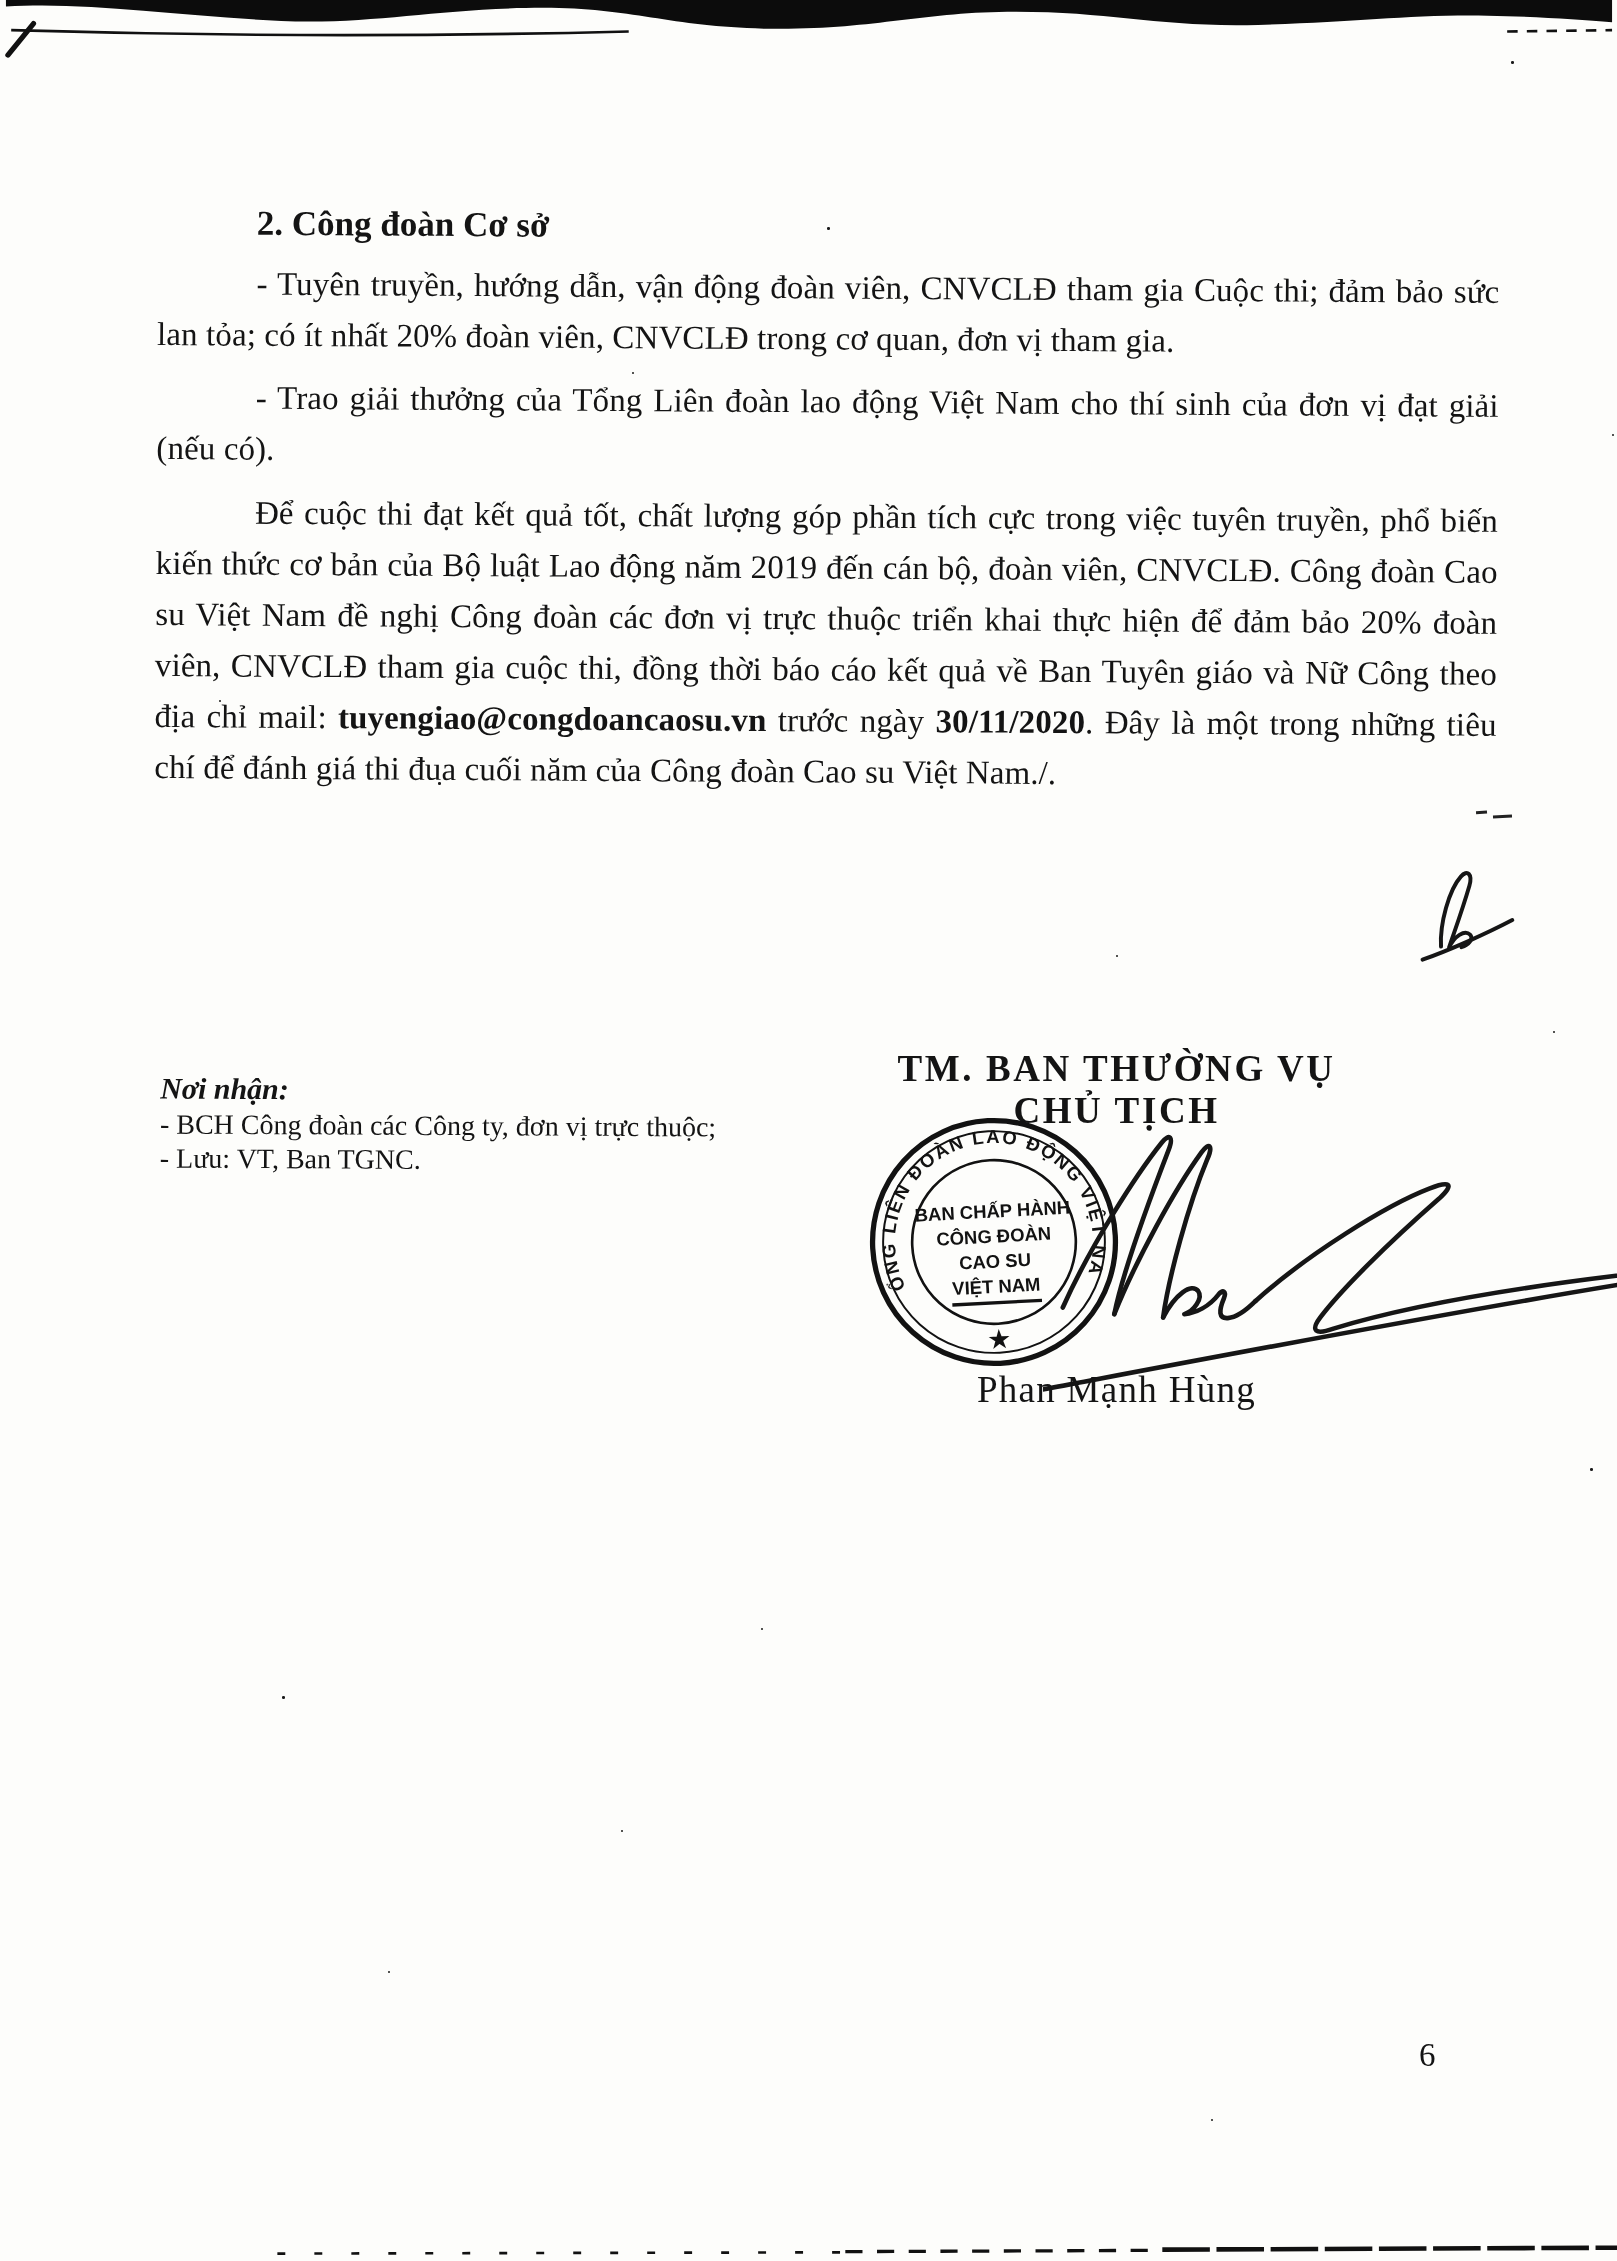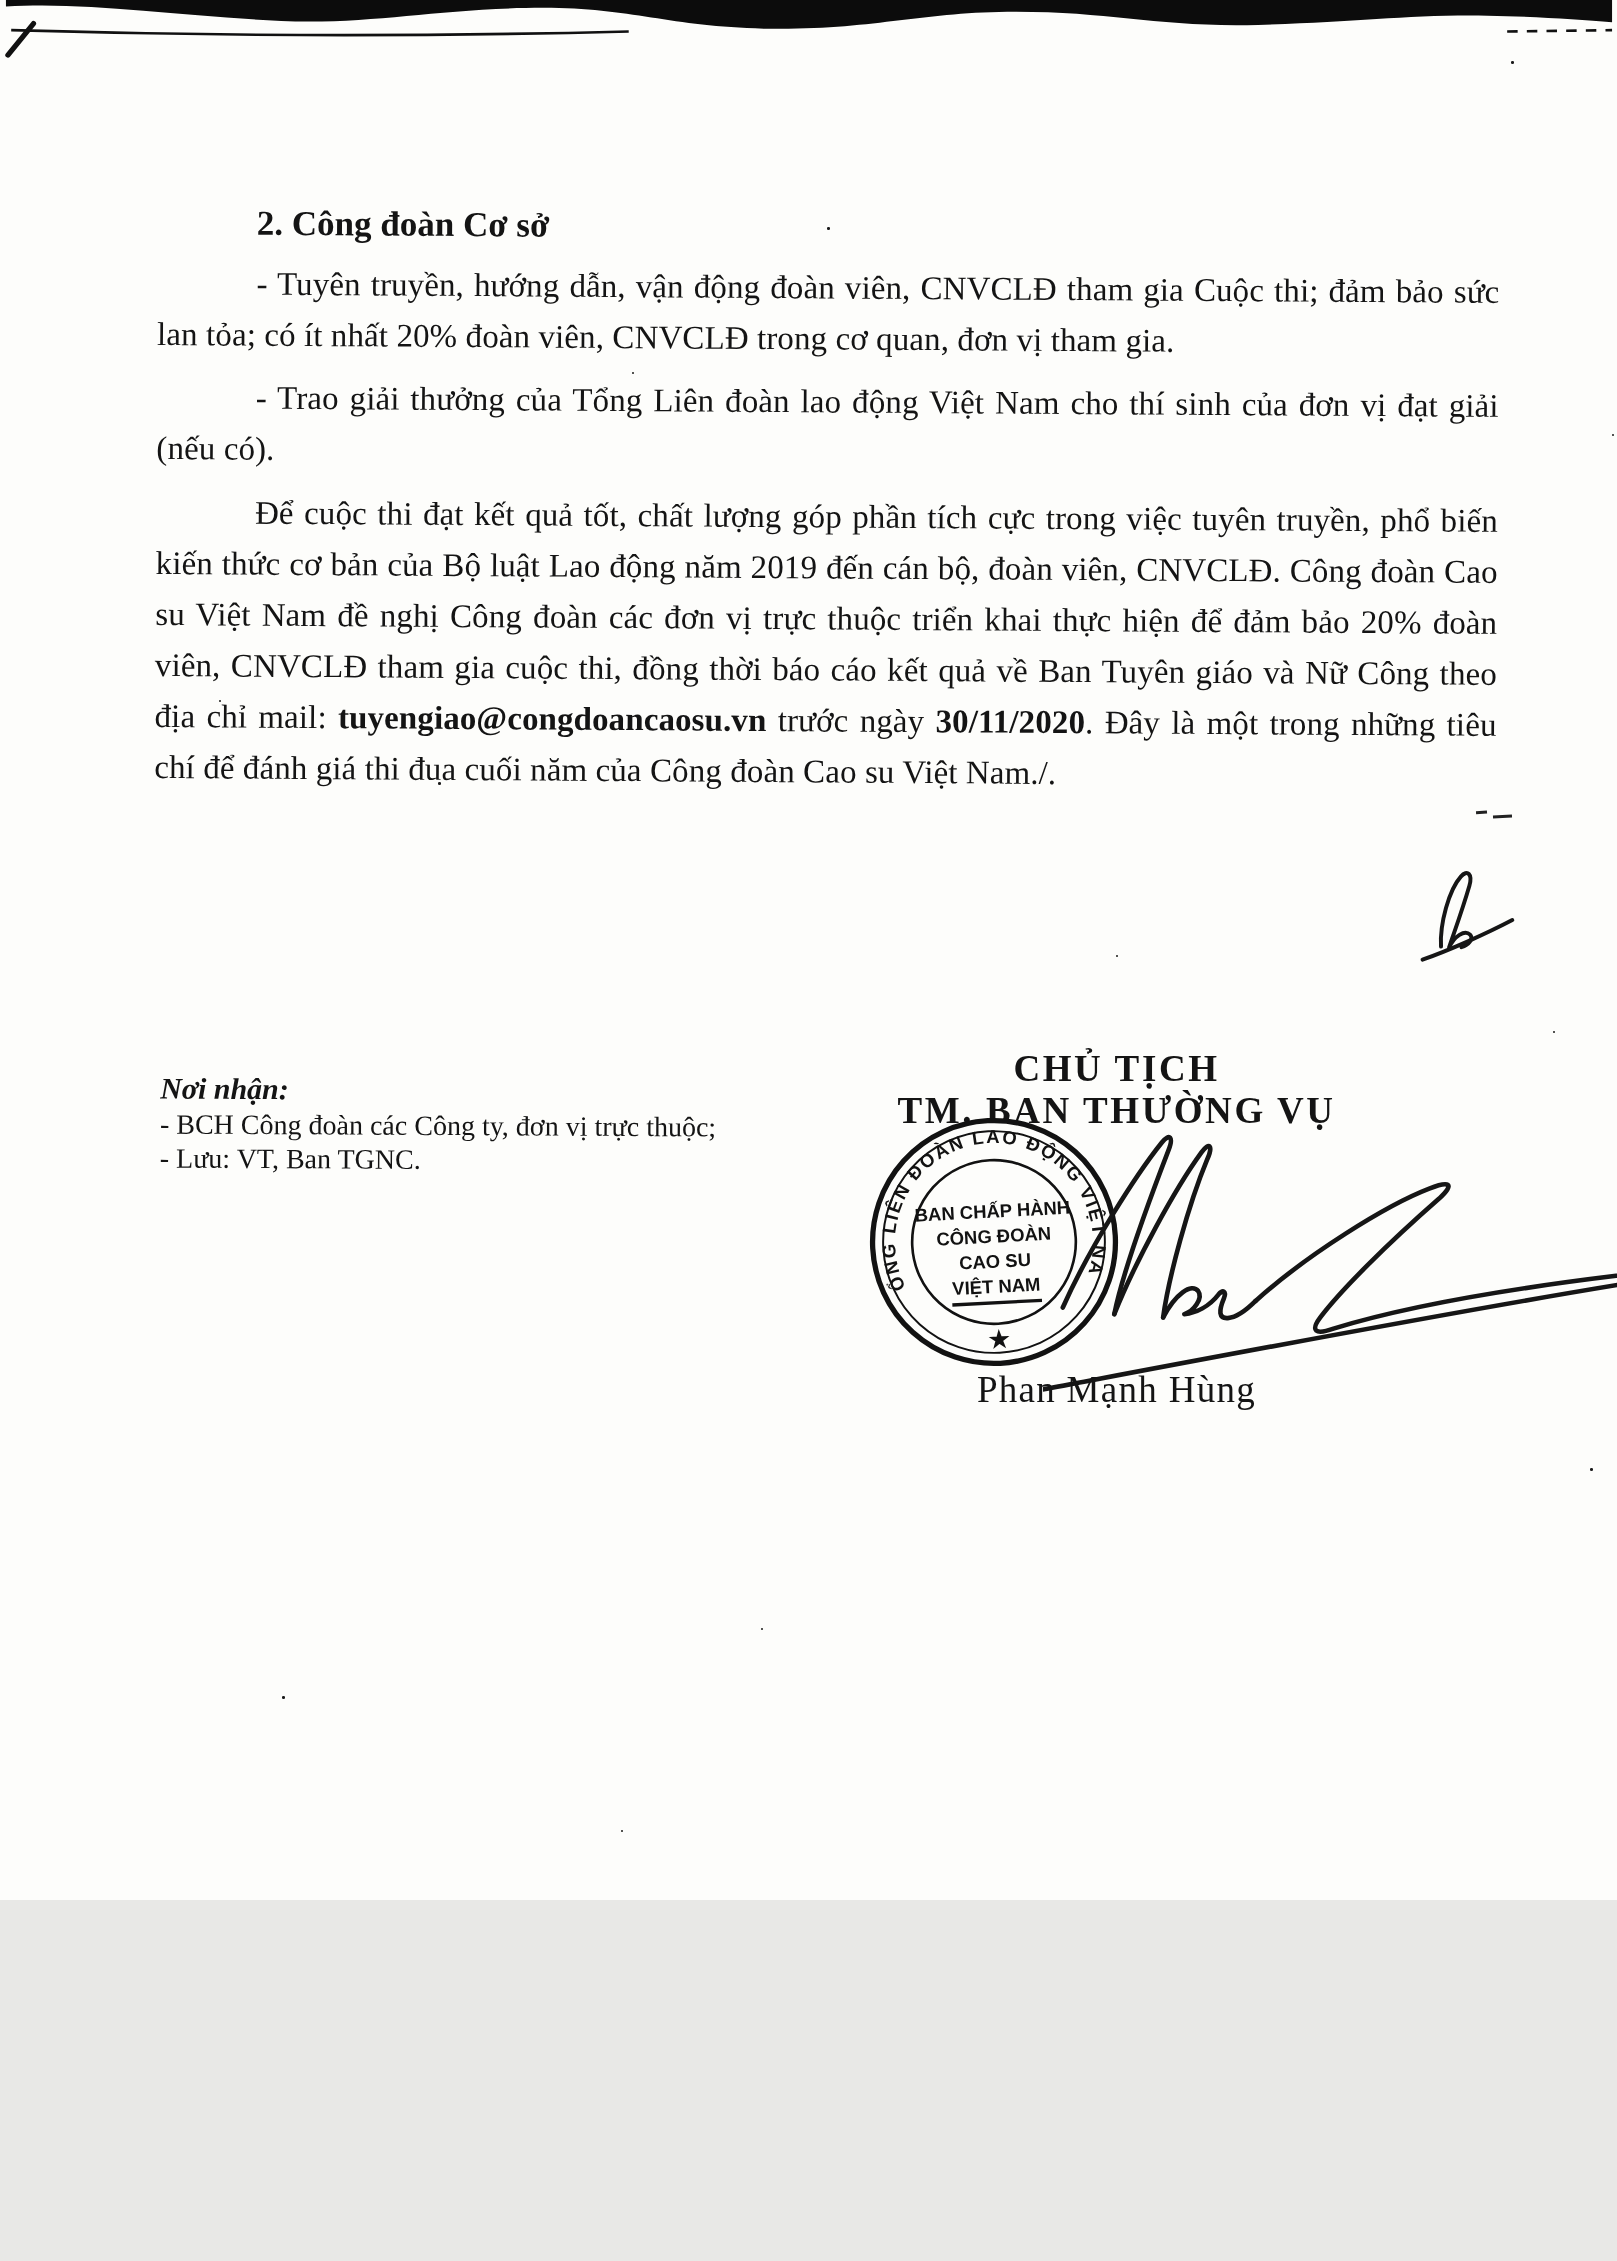--- a/index.html
+++ b/index.html
@@ -1,17 +1,17 @@
 <!DOCTYPE html>
 <html style="font-size:10.6px"><head>
 <meta charset="utf-8">
 <style>
   html,body{margin:0;padding:0;background:#e8e8e6;}
   .page{
-    position:relative; width:1618px; height:1900px;
+    position:relative; width:1618px; height:2261px;
     background:#fdfdfb; overflow:hidden;
     font-family:"Liberation Serif", serif; color:#141414;
   }
   
   .top-artifact{position:absolute;left:0;top:0;}
   .bottom-artifact{position:absolute;left:0;top:2239px;}
   .speck{position:absolute;background:#1a1a1a;border-radius:50%;}
   .mark-dash{position:absolute;background:#222;}
   
   .doc-body{
@@ -69,22 +69,22 @@
     </g>
   </svg>
 
   <div class="footer-left">
     <div class="recipients-label">Nơi nhận:</div>
     <div class="recipient-item">- BCH Công đoàn các Công ty, đơn vị trực thuộc;</div>
     <div class="recipient-item">- Lưu: VT, Ban TGNC.</div>
   </div>
 
   <div class="footer-right">
+    <div class="sig-line">TM. BAN THƯỜNG VỤ</div>
     <div class="sig-line">CHỦ TỊCH</div>
-    <div class="sig-line">TM. BAN THƯỜNG VỤ</div>
   </div>
 
   <svg class="stamp" width="264" height="264" viewBox="0 0 400 400">
     <defs>
       <path id="ringPath" d="M 59,251.3 A 150,150 0 1 1 341,251.3"></path>
     </defs>
     <circle cx="200" cy="200" r="184" fill="none" stroke="#121212" stroke-width="8"></circle>
     <circle cx="200" cy="200" r="168" fill="none" stroke="#121212" stroke-width="3"></circle>
     <circle cx="200" cy="200" r="124" fill="none" stroke="#121212" stroke-width="4"></circle>
     <text font-size="28" letter-spacing="3">

